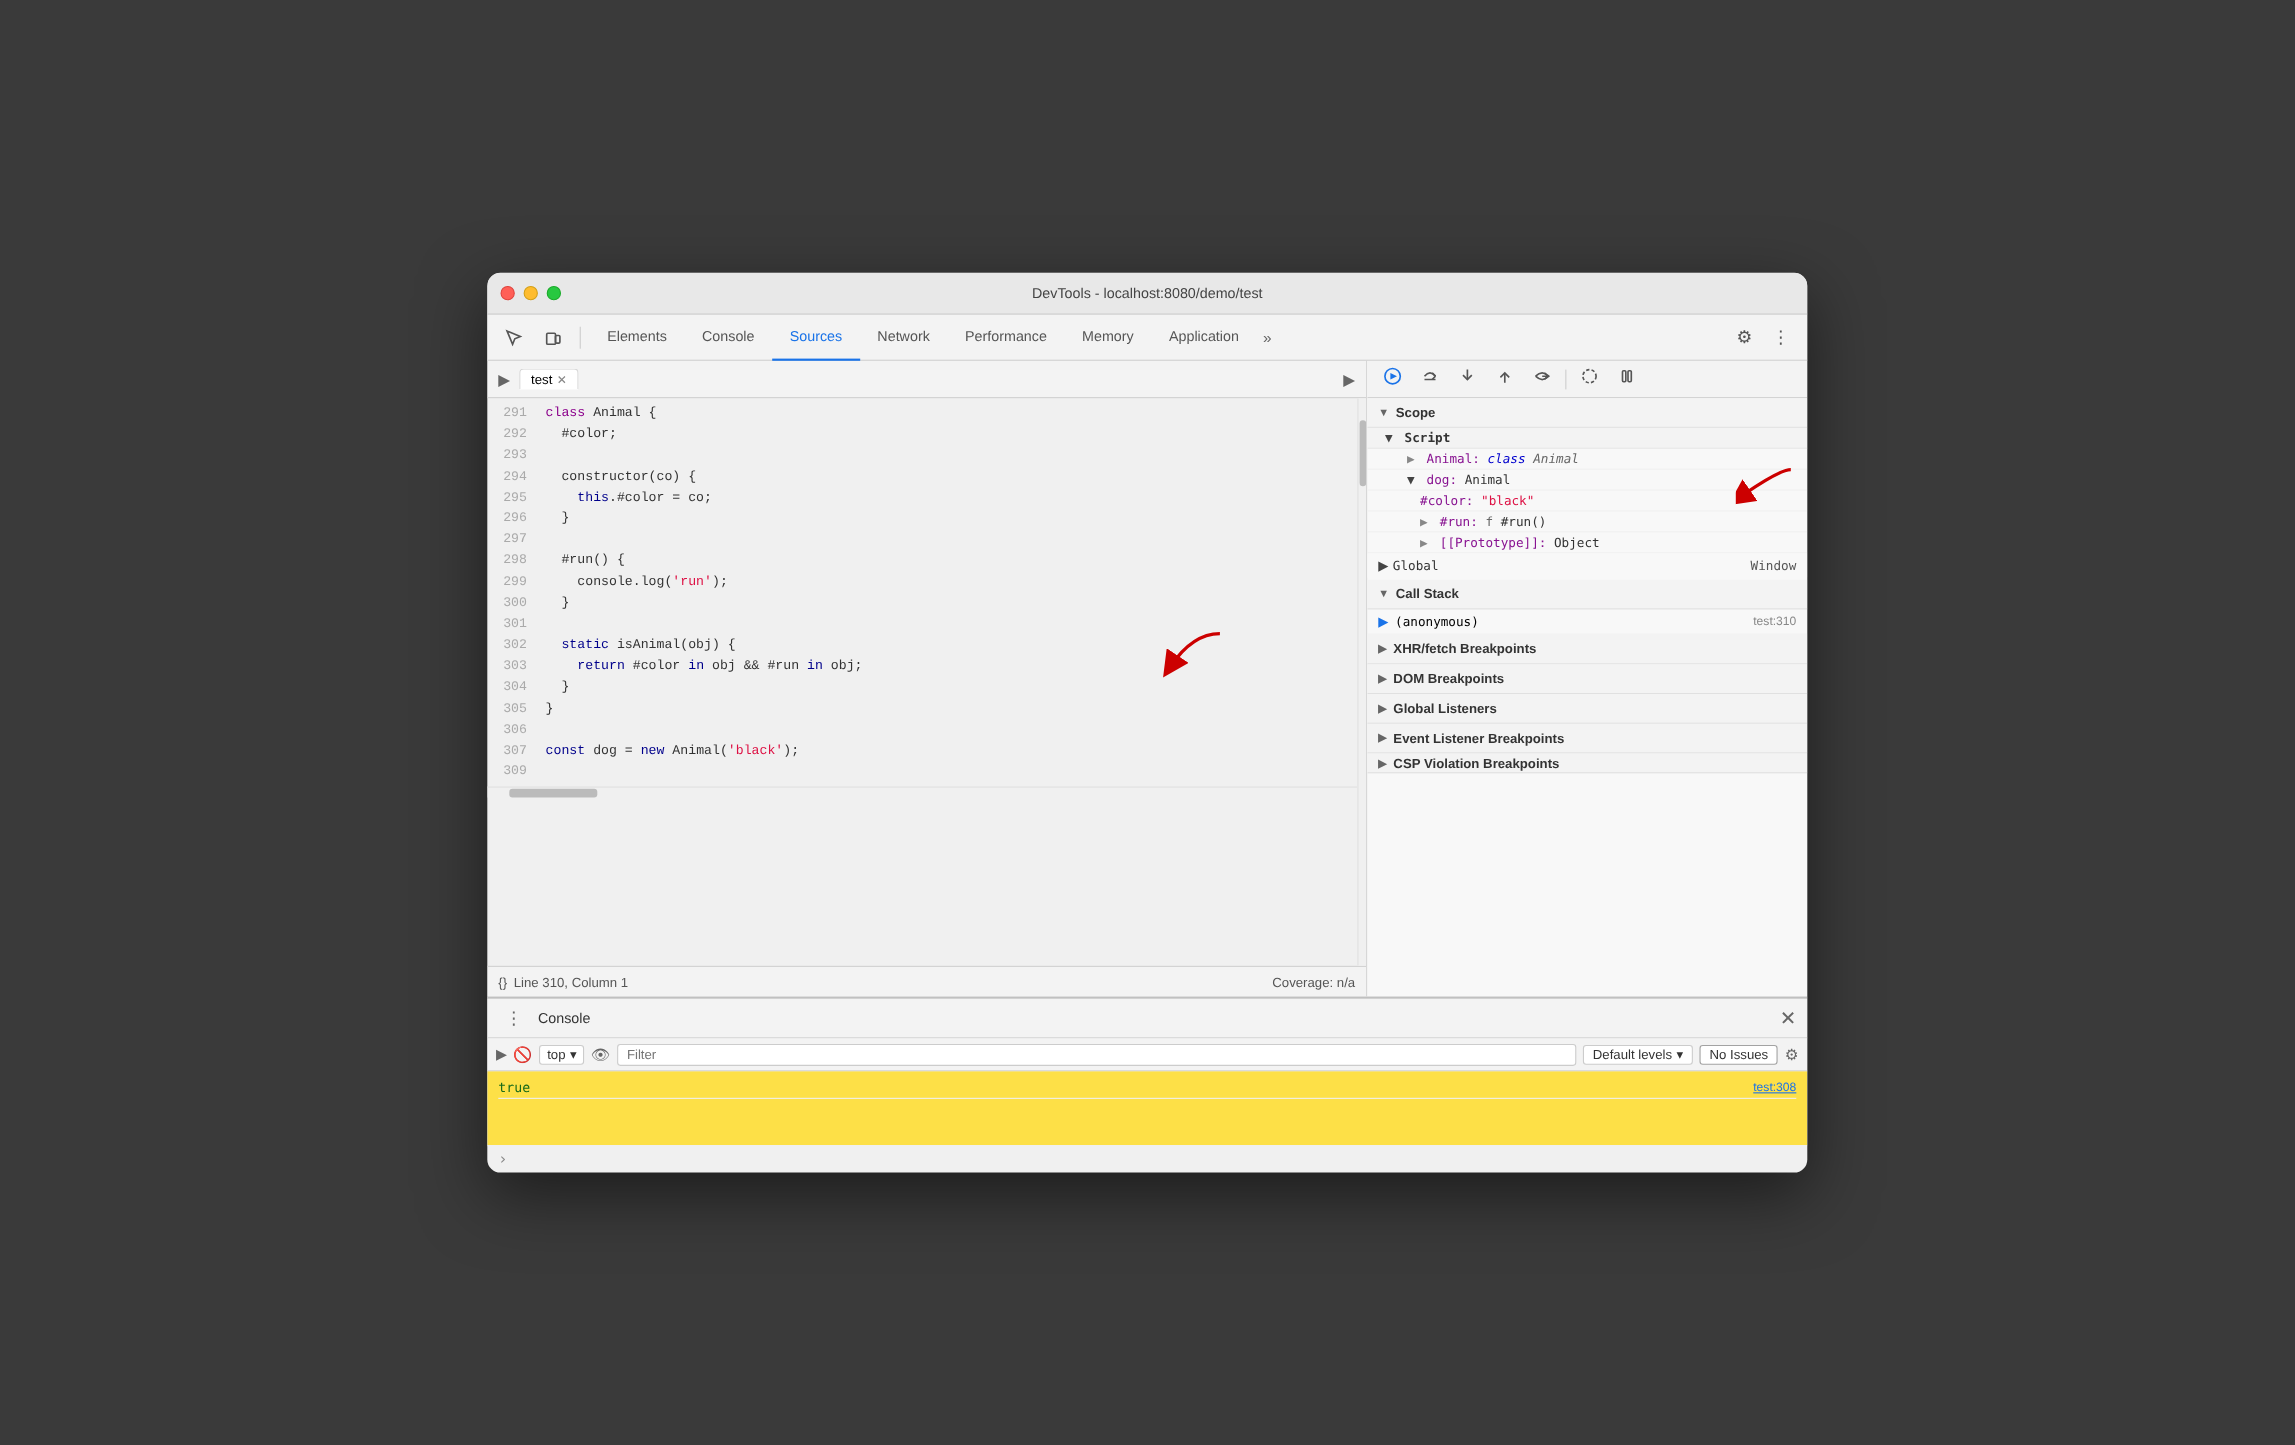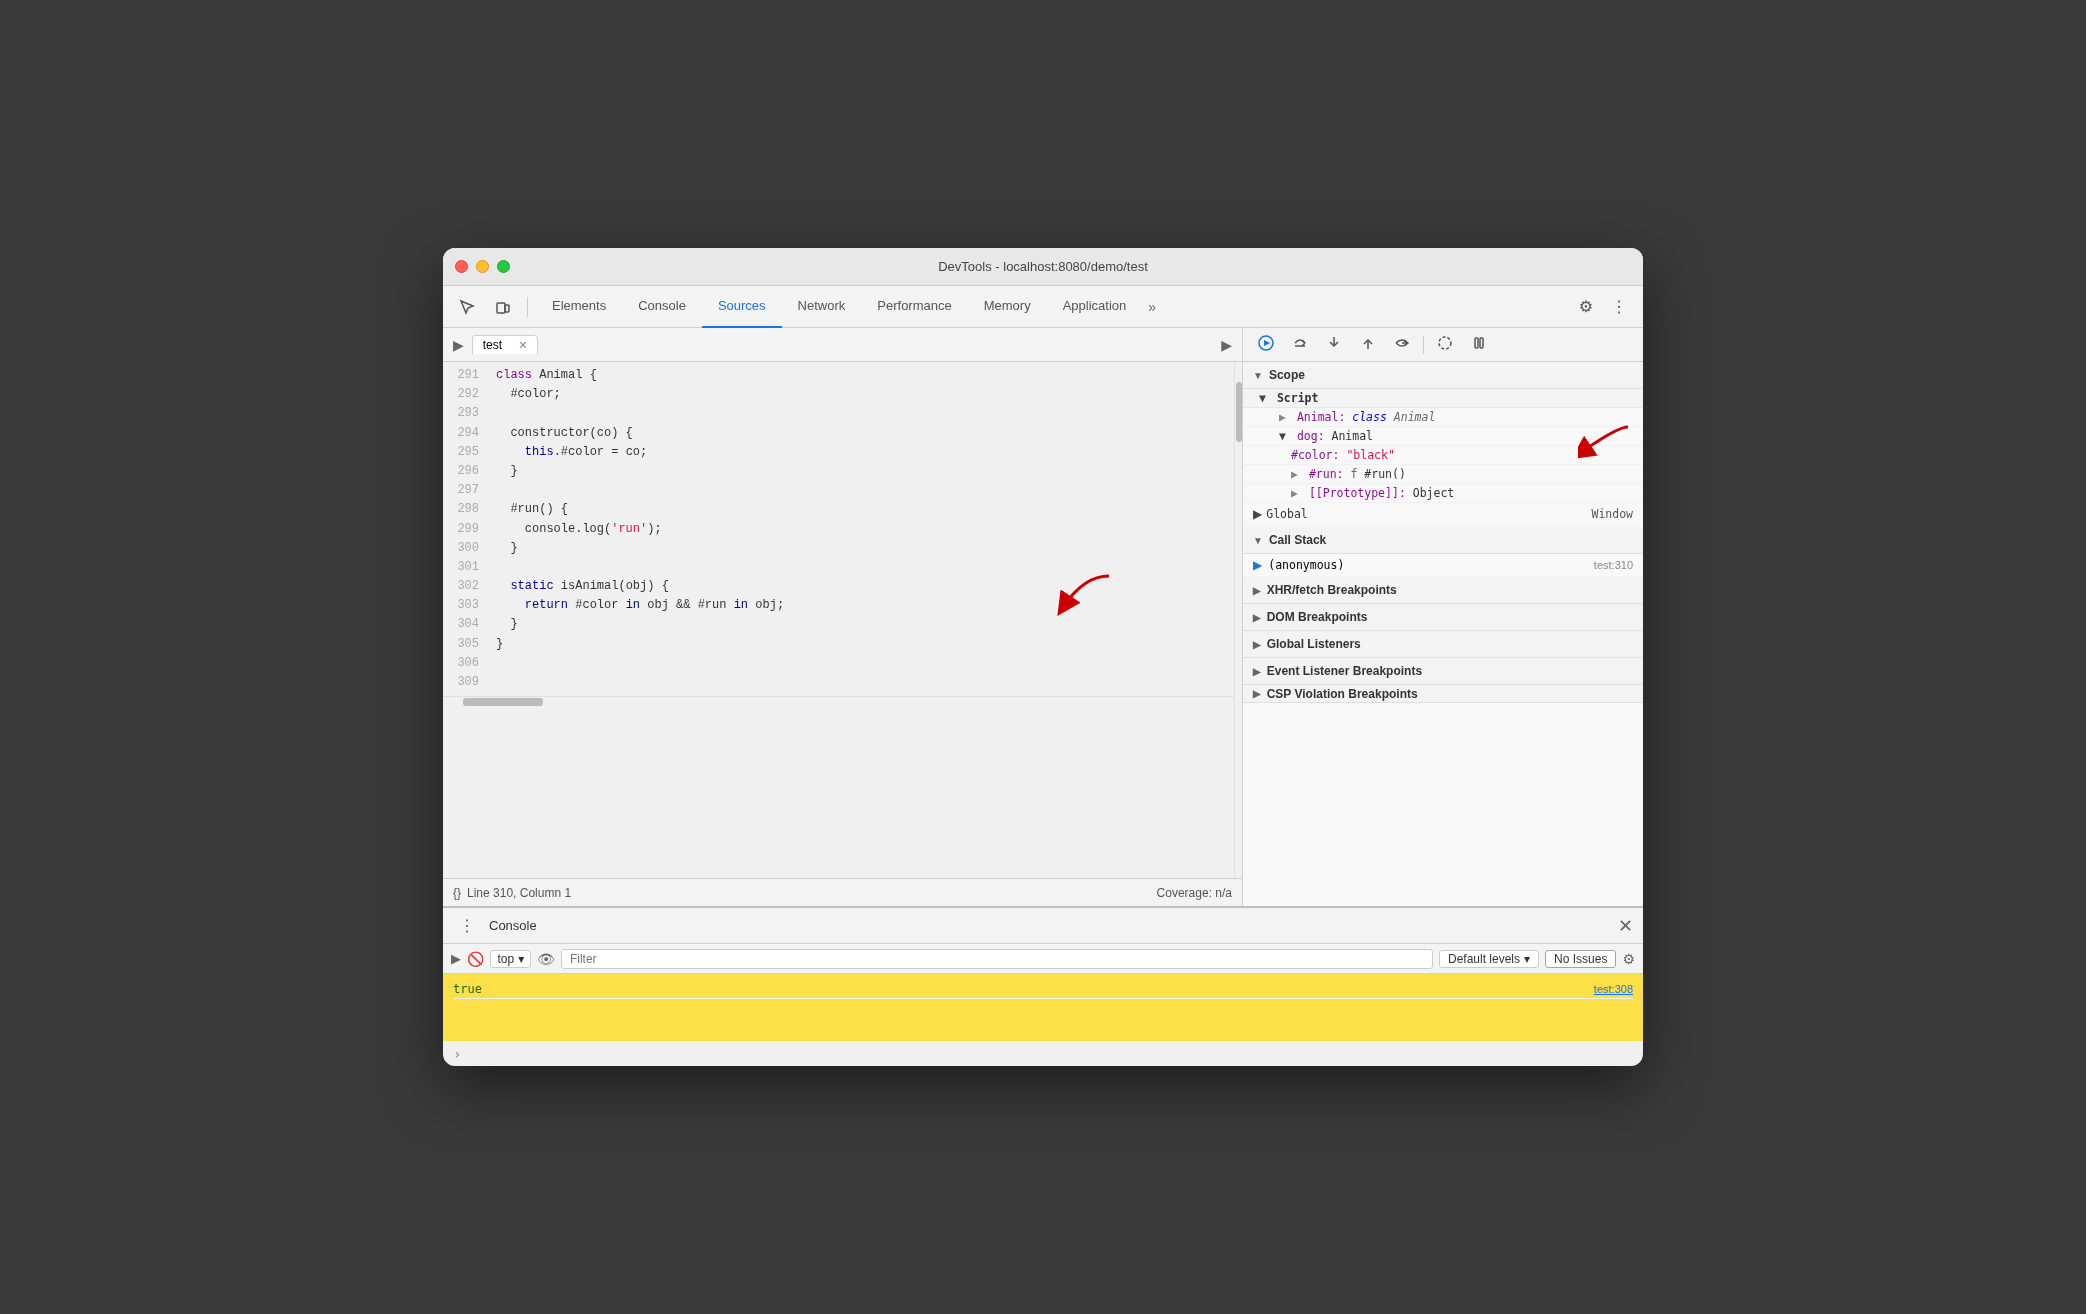--- a/index.html
+++ b/index.html
@@ -118,21 +118,21 @@
       background: none;
       border: none;
       cursor: pointer;
       color: #666;
       font-size: 14px;
       padding: 2px 6px;
     }
     .file-tab {
       display: flex;
       align-items: center;
-      gap: 16px;
+      gap: 4px;
       padding: 2px 10px;
       background: #fff;
       border: 1px solid #d0d0d0;
       border-bottom: none;
       border-radius: 4px 4px 0 0;
       font-size: 12px;
       cursor: pointer;
     }
     .file-tab-close {
       color: #888;
@@ -666,20 +666,24 @@
                 <div class="code-line">
                   <span class="line-num">305</span>
                   <span class="line-content">}</span>
                 </div>
 
                 <div class="code-line">
                   <span class="line-num">306</span>
                   <span class="line-content"> </span>
                 </div>
 
+                <div class="code-line">
+                  <span class="line-num">307</span>
+                  <span class="line-content"><span class="kw">const</span> dog = <span class="kw">new</span> Animal(<span class="str">'black'</span>);</span>
+                </div>
 
 
                 <div class="code-line">
                   <span class="line-num">309</span>
                   <span class="line-content"> </span>
                 </div>
               </div>
 
               <div class="horiz-scroll-area">
                 <div class="horiz-scrollbar-thumb"></div>

